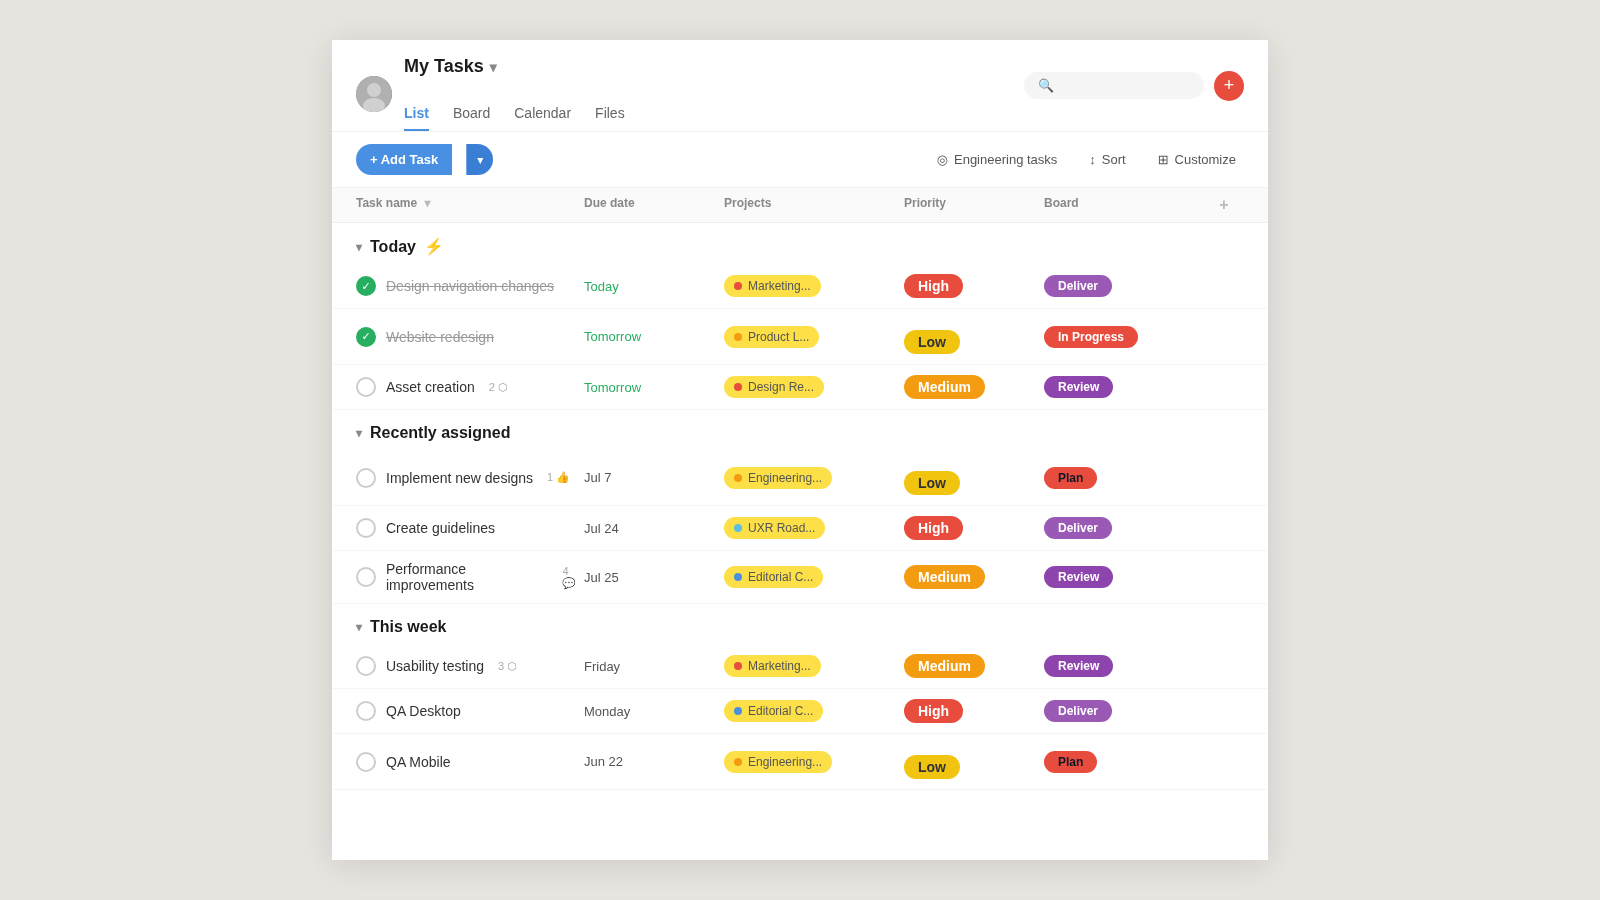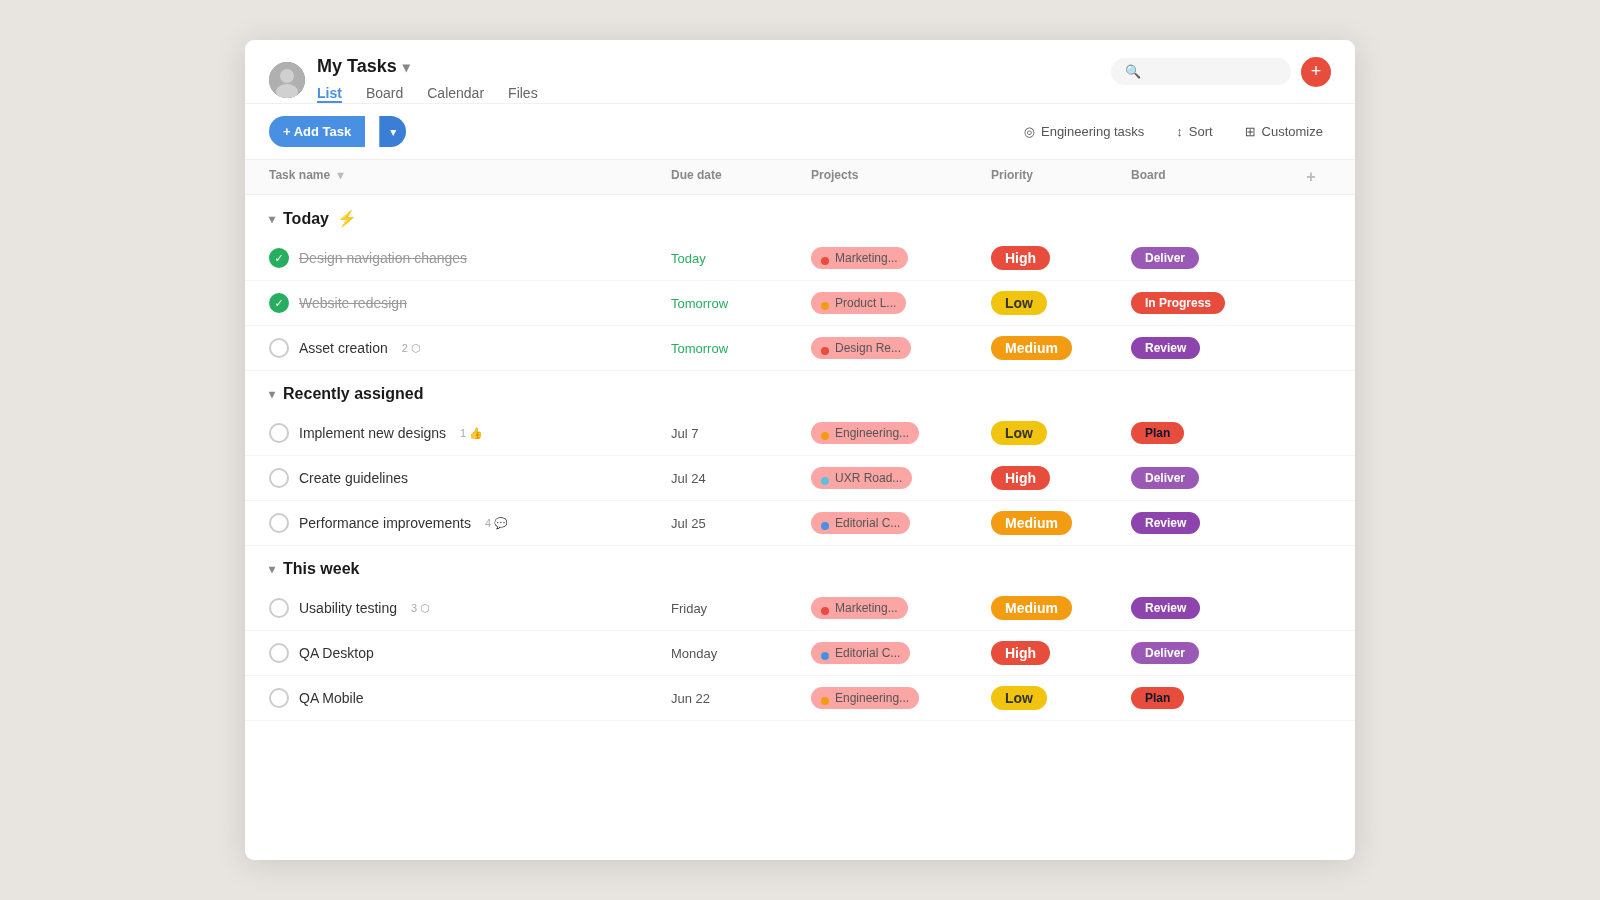--- a/index.html
+++ b/index.html
@@ -5,23 +5,23 @@
     * { box-sizing: border-box; margin: 0; padding: 0; }
     body {
       font-family: -apple-system, BlinkMacSystemFont, 'Segoe UI', sans-serif;
       background: #e8e4e0;
       min-height: 900px;
       display: flex;
       align-items: center;
       justify-content: center;
     }
     .app-container {
-      width: 1110px;
+      width: 936px;
       background: #fff;
-      border-radius: 9px;
+      border-radius: 0;
       box-shadow: 0 4px 32px rgba(0,0,0,0.12);
       overflow: hidden;
       min-height: 820px;
     }
     
     .header {
       display: flex;
       align-items: center;
       padding: 16px 24px 0 24px;
       border-bottom: 1px solid #f0f0f0;
@@ -61,23 +61,25 @@
       font-size: 14px;
       color: #888;
     }
     .header-tabs {
       display: flex;
       gap: 24px;
     }
     .header-tab {
       font-size: 14px;
       color: #666;
+      padding-bottom: 8px;
       cursor: pointer;
       border-bottom: 2px solid transparent;
       text-decoration: none;
+      margin-top: 20px;
     }
     .header-tab.active {
       color: #4a90e2;
       border-bottom: 2px solid #4a90e2;
       font-weight: 600;
     }
     .header-actions {
       display: flex;
       align-items: center;
       gap: 10px;
@@ -228,25 +230,25 @@
     }
     .due-date {
       font-size: 13px;
     }
     .due-today { color: #27ae60; }
     .due-tomorrow { color: #27ae60; }
     .due-normal { color: #555; }
     
     .project-badge {
       display: flex;
-      align-items: flex-end;
+      align-items: center;
       gap: 6px;
       font-size: 12px;
       color: #555;
-      background: #fca5a5;
+      background: #fde047;
       border-radius: 12px;
       padding: 4px 10px;
       width: fit-content;
     }
     .project-dot {
       width: 8px;
       height: 8px;
       border-radius: 50%;
       flex-shrink: 0;
     }
@@ -256,21 +258,21 @@
       align-items: center;
       justify-content: center;
       padding: 4px 14px;
       border-radius: 20px;
       font-size: 14px;
       font-weight: 600;
       width: fit-content;
     }
     .priority-high { background: #e74c3c; color: white; }
     .priority-medium { background: #f39c12; color: white; }
-    .priority-low { background: #f1c40f; color: #333; }
+    .priority-low { background: #f1c40f; color: #333; margin-top: 11px; }
     
     .stage-badge {
       display: inline-flex;
       align-items: center;
       justify-content: center;
       padding: 4px 14px;
       border-radius: 20px;
       font-size: 12px;
       font-weight: 600;
       width: fit-content;

